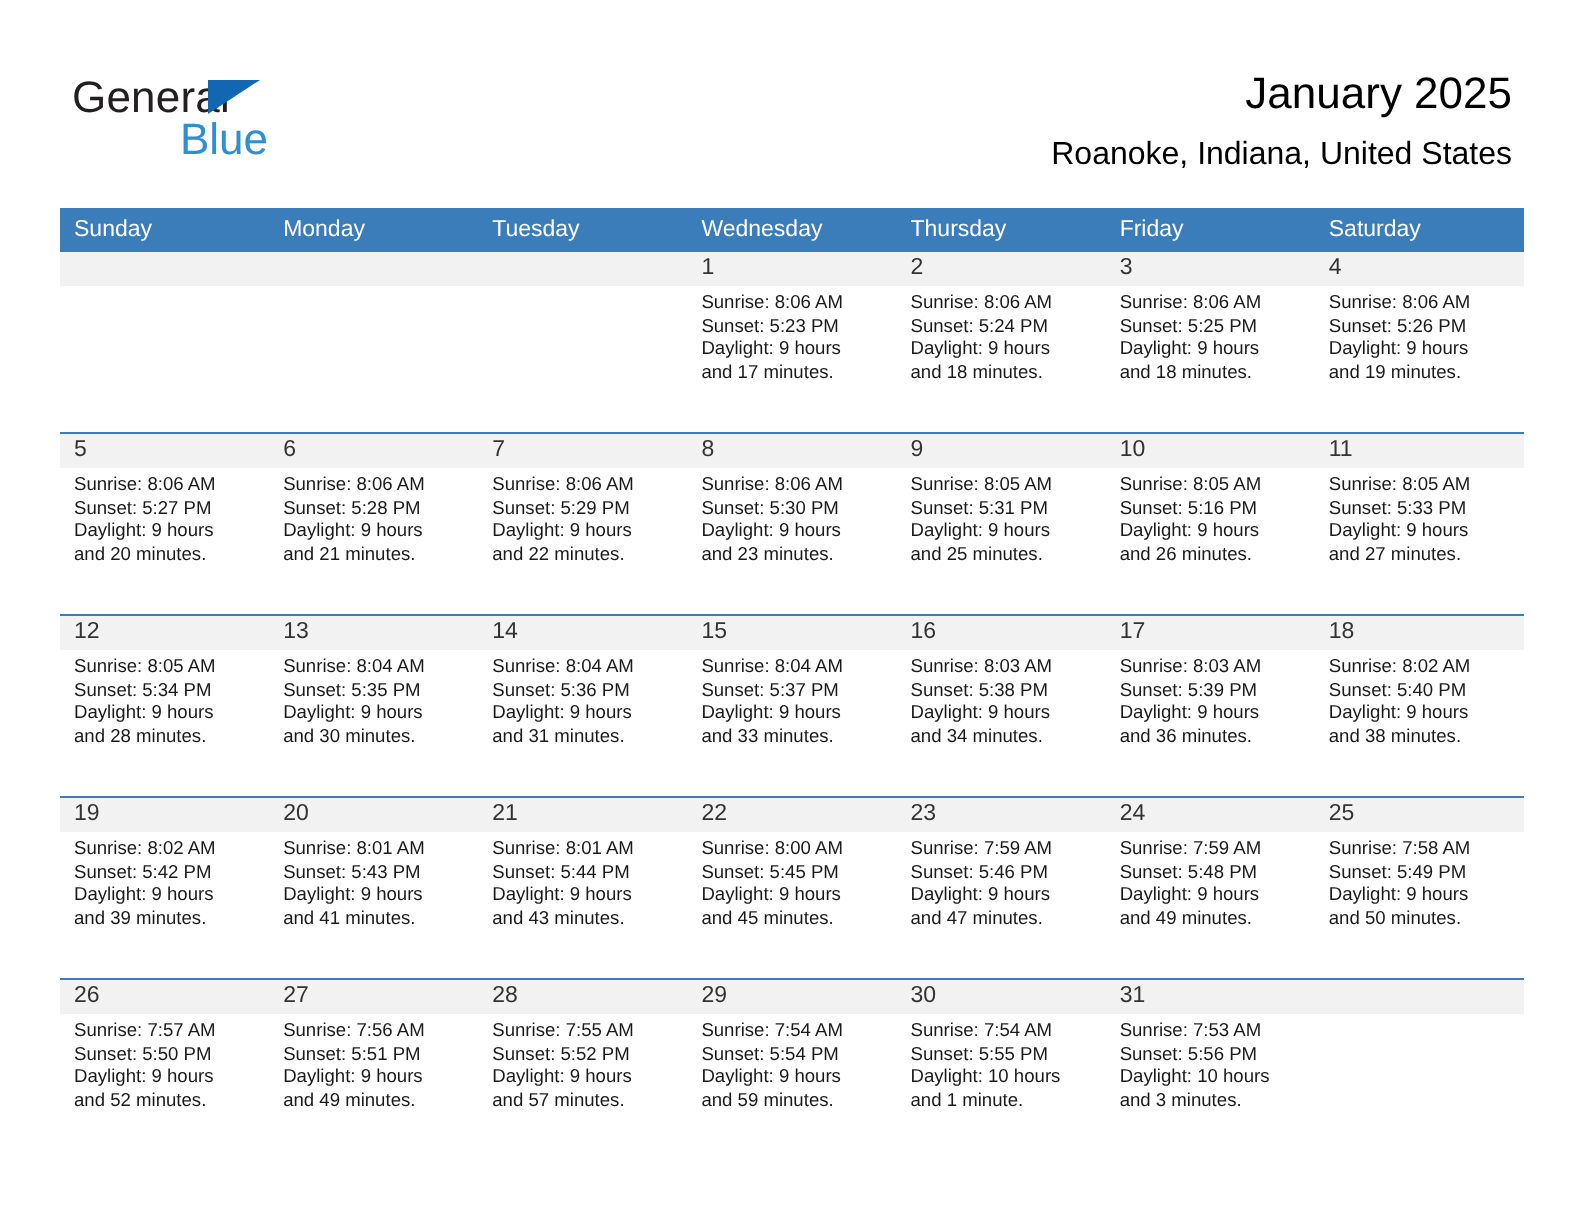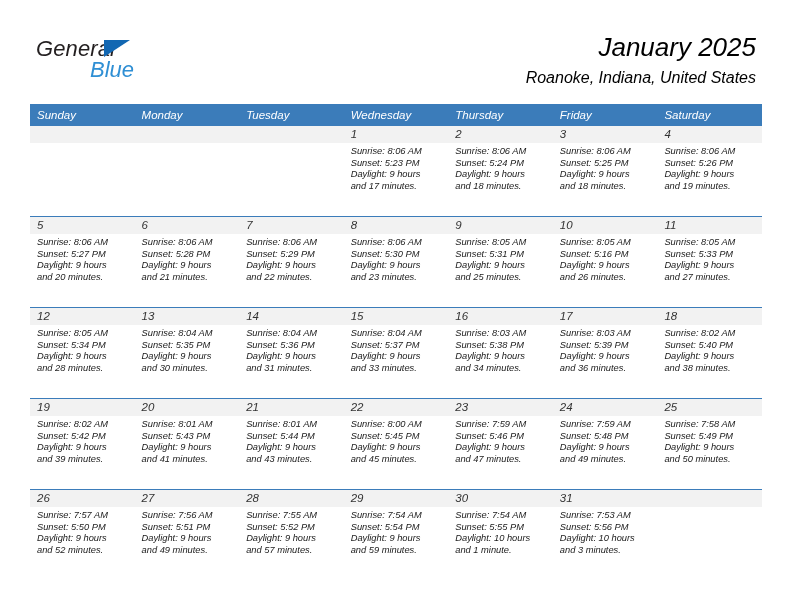--- a/index.html
+++ b/index.html
@@ -13,21 +13,20 @@
     font-family: "Liberation Sans", sans-serif;
     color: #000000;
     overflow: hidden;
   }
 
   .page {
     position: relative;
     width: 792px;
     height: 520px;
     box-sizing: border-box;
-    font-style: italic;
   }
 
   
   .top-bar {
     position: absolute;
     left: 0;
     top: 0;
     width: 792px;
     height: 104px;
   }
@@ -67,21 +66,21 @@
     text-align: center;
   }
 
   .title-block {
     position: absolute;
     right: 36px;
     top: 30px;
     text-align: right;
   }
   .cal-title {
-    font-size: 26px;
+    font-size: 22px;
     color: #000000;
     line-height: 34px;
     white-space: nowrap;
   }
   .cal-subtitle {
     font-size: 16px;
     color: #000000;
     line-height: 20px;
     margin-top: 4px;
     white-space: nowrap;

